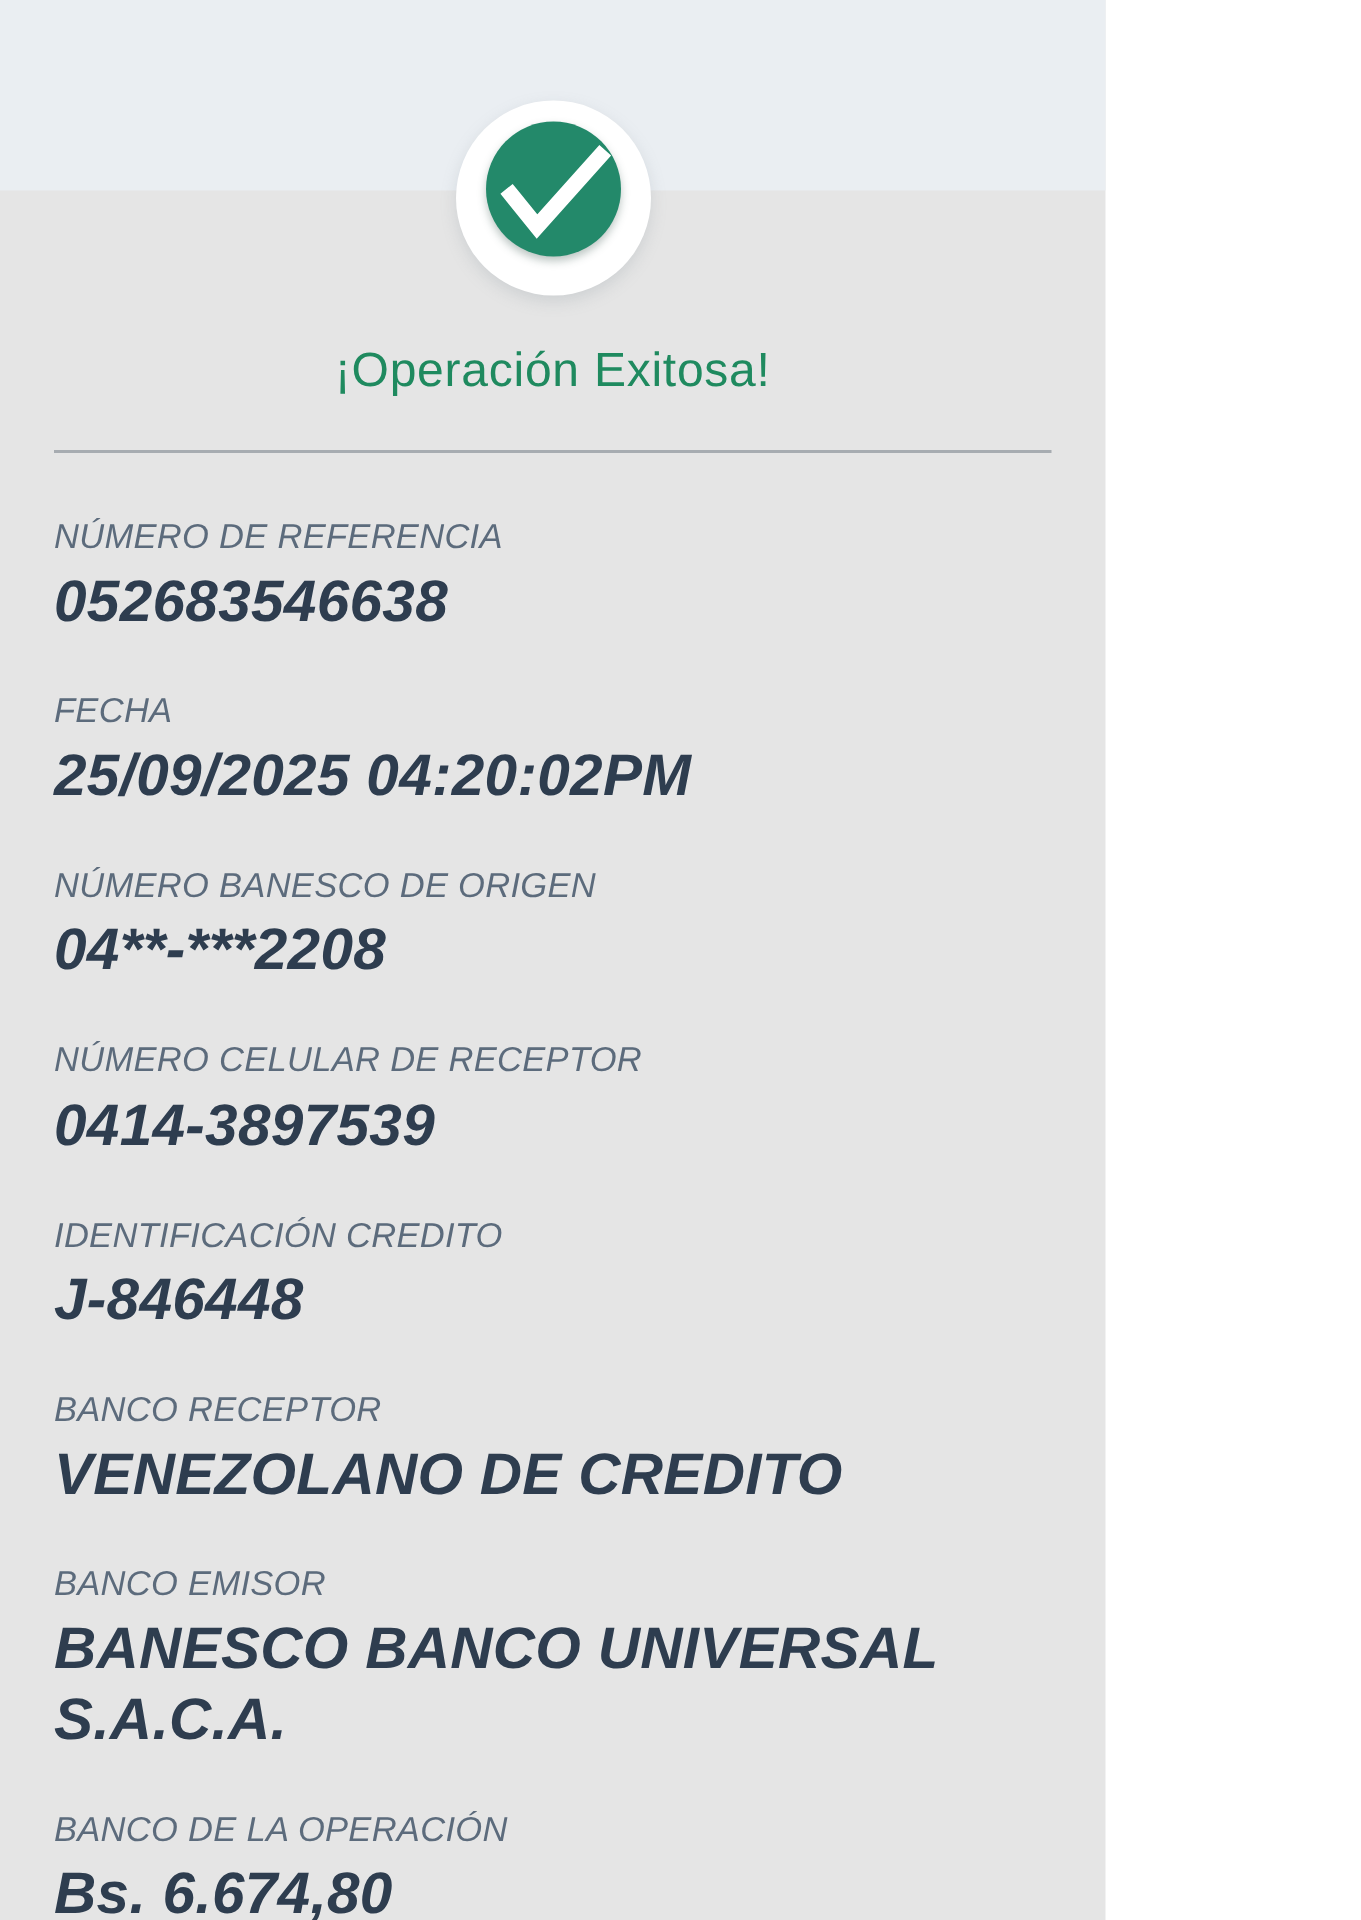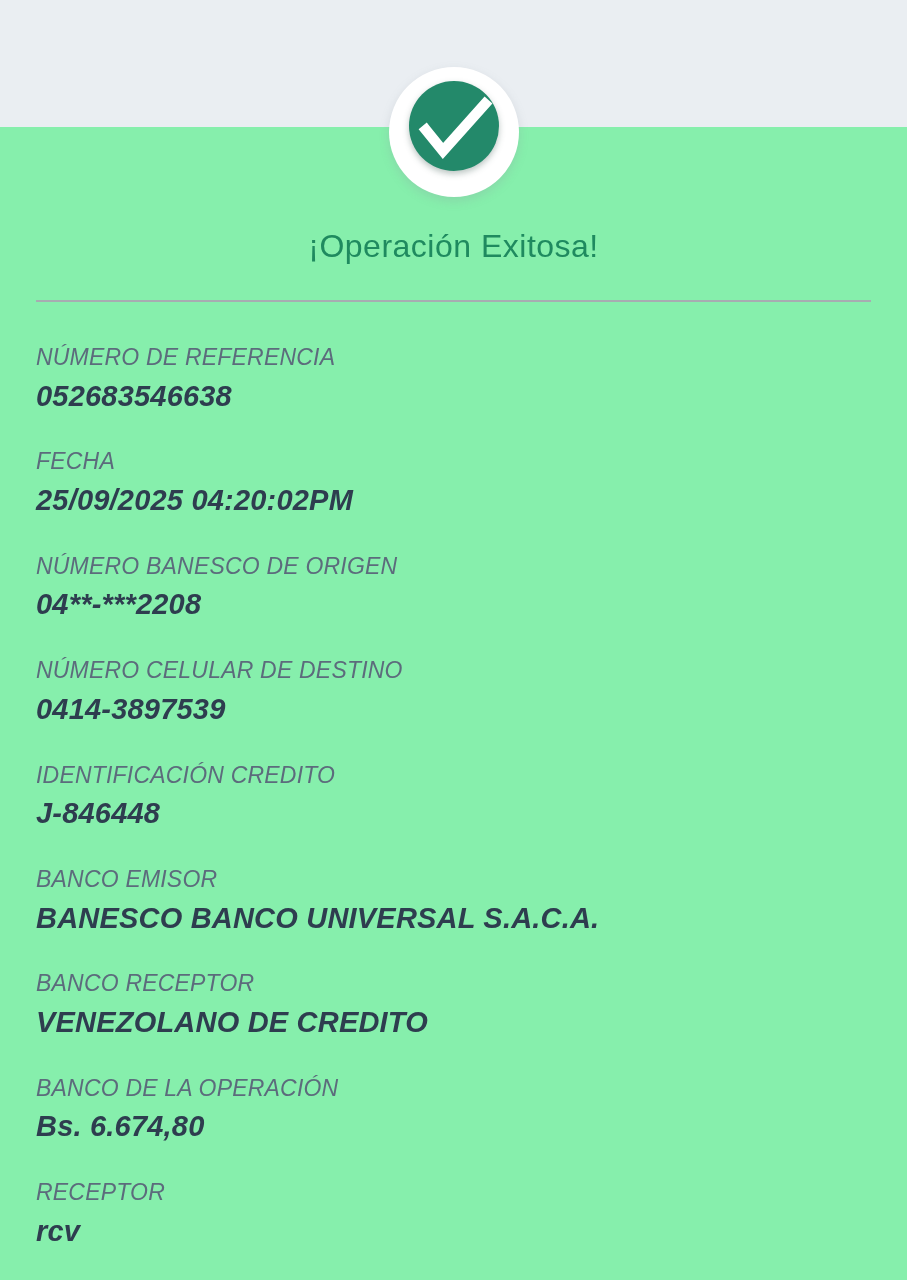--- a/index.html
+++ b/index.html
@@ -5,23 +5,23 @@
   * { margin: 0; padding: 0; box-sizing: border-box; }
   html, body {
     width: 907px;
     height: 1280px;
     background: #ffffff;
     font-family: "Liberation Sans", "DejaVu Sans", sans-serif;
     overflow: hidden;
   }
   .screen {
     position: relative;
-    width: 907px;
+    width: 737px;
     height: 1280px;
-    background: #86efac;
+    background: #e5e5e5;
   }
   .header-band {
     width: 100%;
     height: 127px;
     background: #eaeef2;
   }
   .success-badge {
     position: absolute;
     top: 67px;
     left: 50%;
@@ -74,21 +74,21 @@
   }
   .receipt-field { margin-bottom: 35px; font-style: italic; }
   .field-label {
     font-size: 23px;
     line-height: 1.2;
     color: #5c6b7c;
     letter-spacing: 0.2px;
   }
   .field-value {
     margin-top: 7px;
-    font-size: 29px;
+    font-size: 39px;
     line-height: 1.2;
     font-weight: 700;
     color: #2e3d4f;
     letter-spacing: 0.2px;
   }
 </style>
 </head>
 <body>
 
 <div class="screen">
@@ -118,37 +118,37 @@
       <div class="field-label">FECHA</div>
       <div class="field-value">25/09/2025 04:20:02PM</div>
     </div>
 
     <div class="receipt-field">
       <div class="field-label">NÚMERO BANESCO DE ORIGEN</div>
       <div class="field-value">04**-***2208</div>
     </div>
 
     <div class="receipt-field">
-      <div class="field-label">NÚMERO CELULAR DE DESTINO</div>
+      <div class="field-label">NÚMERO CELULAR DE RECEPTOR</div>
       <div class="field-value">0414-3897539</div>
     </div>
 
     <div class="receipt-field">
       <div class="field-label">IDENTIFICACIÓN CREDITO</div>
       <div class="field-value">J-846448</div>
     </div>
 
     <div class="receipt-field">
-      <div class="field-label">BANCO EMISOR</div>
-      <div class="field-value">BANESCO BANCO UNIVERSAL S.A.C.A.</div>
+      <div class="field-label">BANCO RECEPTOR</div>
+      <div class="field-value">VENEZOLANO DE CREDITO</div>
     </div>
 
     <div class="receipt-field">
-      <div class="field-label">BANCO RECEPTOR</div>
-      <div class="field-value">VENEZOLANO DE CREDITO</div>
+      <div class="field-label">BANCO EMISOR</div>
+      <div class="field-value">BANESCO BANCO UNIVERSAL S.A.C.A.</div>
     </div>
 
     <div class="receipt-field">
       <div class="field-label">BANCO DE LA OPERACIÓN</div>
       <div class="field-value">Bs. 6.674,80</div>
     </div>
 
     <div class="receipt-field">
       <div class="field-label">RECEPTOR</div>
       <div class="field-value">rcv</div>

